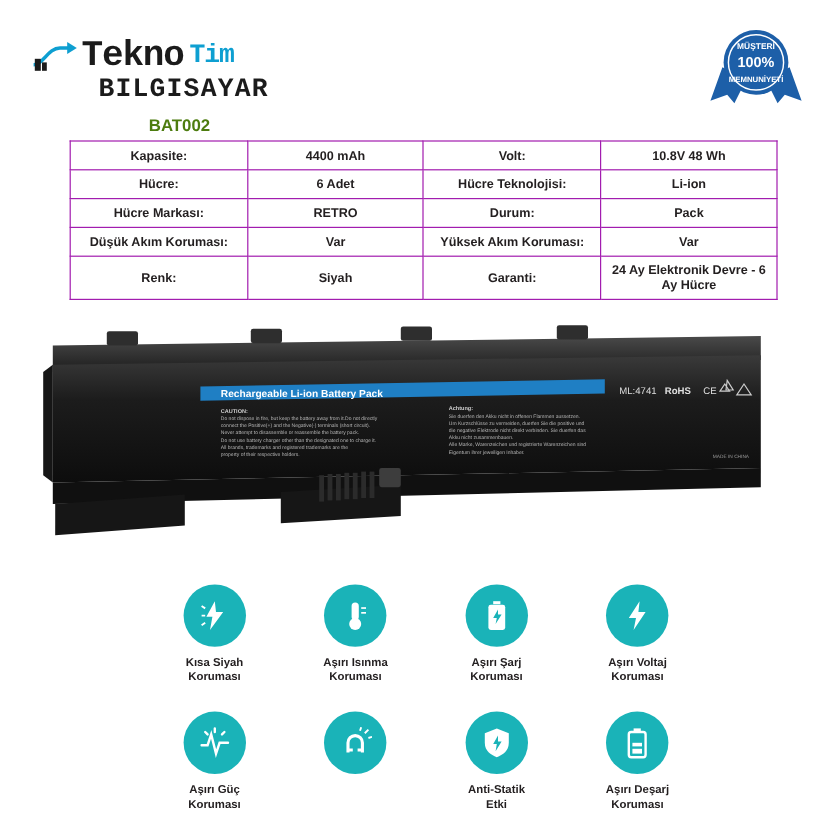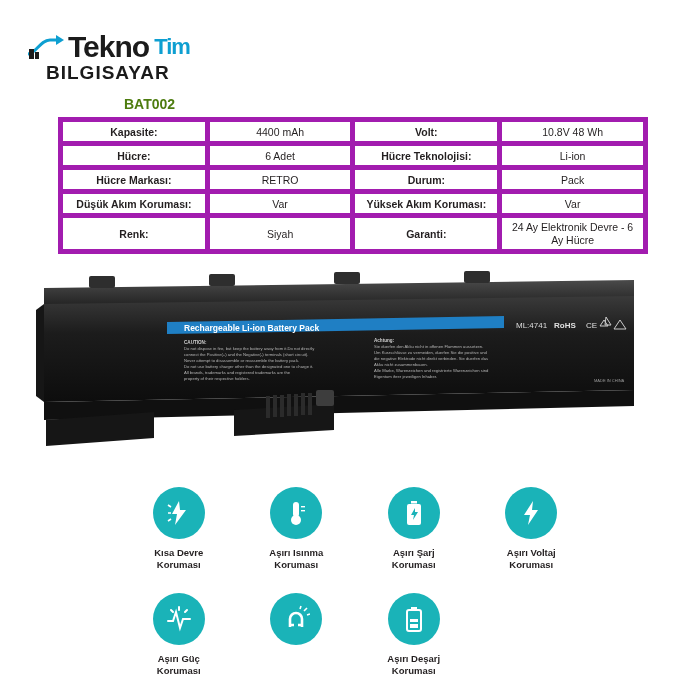--- a/index.html
+++ b/index.html
@@ -7,37 +7,37 @@
     width: 700px; height: 700px;
     background: #ffffff;
     font-family: "Liberation Sans", sans-serif;
     color: #231f20;
     overflow: hidden;
   }
   .page { position: relative; width: 700px; height: 700px; }
 
   
   .header { position: relative; height: 100px; }
-  .logo { position: absolute; left: 26px; top: 34px; }
+  .logo { position: absolute; left: 26px; top: 34px; font-family: Liberation Mono, monospace; }
   .logo-row1 { display: flex; align-items: flex-end; }
   .logo-mark {
     width: 40px; height: 26px; position: relative; margin-right: 2px;
   }
   .logo-mark svg { display: block; }
   .logo-tekno {
     font-size: 30px; font-weight: bold; letter-spacing: -1px;
     color: #1b1b1b; line-height: 26px;
   }
   .logo-tim {
     font-size: 22px; font-weight: bold; letter-spacing: -1px;
     color: #0e9fd1; line-height: 26px; margin-left: 5px;
   }
   .logo-sub {
-    font-size: 19px; font-weight: bold; letter-spacing: 1px;
-    color: #1b1b1b; margin-top: 2px; margin-left: 20px;
+    font-size: 22px; font-weight: bold; letter-spacing: 1px;
+    color: #1b1b1b; margin-top: 2px; margin-left: 56px;
   }
 
   .badge { position: absolute; right: 28px; top: 22px; width: 84px; height: 66px; }
 
   
   .title-row {
     position: absolute; left: 60px; right: 40px; top: 96px;
     display: flex; align-items: baseline;
   }
   .spec-title {
@@ -49,26 +49,26 @@
     margin-left: 64px;
   }
 
   
   .spec-table {
     position: absolute; left: 58px; top: 117px;
     width: 590px; border-collapse: collapse;
     font-size: 10.5px; color: #231f20;
   }
   .spec-table td {
-    border: 5px solid #a21caf;
+    border: 1px solid #a21caf;
     height: 24px; padding: 2px 6px; text-align: center;
     vertical-align: middle;
   }
   .spec-table td.label { width: 148px; font-weight: bold; }
-  .spec-table td.value { width: 147px; }
+  .spec-table td.value { width: 147px; font-weight: bold; }
   .spec-table tr.tall td { height: 36px; }
   .val-multi { line-height: 13px; }
 
   
   .battery-wrap { position: absolute; left: 34px; top: 270px; width: 630px; height: 180px; }
   .battery-wrap svg { display: block; }
 
   
   .features {
     position: absolute; left: 120px; top: 487px; width: 470px;
@@ -101,20 +101,31 @@
             <rect x="3" y="15" width="5" height="10" fill="#1b1b1b"></rect>
             <rect x="9" y="18" width="4" height="7" fill="#1b1b1b"></rect>
           </svg>
         </span>
         <span class="logo-tekno">Tekno</span>
         <span class="logo-tim">Tim</span>
       </div>
       <div class="logo-sub">BILGISAYAR</div>
     </div>
 
+    <div class="badge">
+      <svg width="84" height="66" viewBox="0 0 84 66">
+        <path d="M14 34 L4 62 L18 57 L24 64 L34 44 Z" fill="#1d5fa8"></path>
+        <path d="M70 34 L80 62 L66 57 L60 64 L50 44 Z" fill="#1d5fa8"></path>
+        <circle cx="42" cy="30" r="27" fill="#1d5fa8"></circle>
+        <circle cx="42" cy="30" r="23" fill="none" stroke="#ffffff" stroke-width="1.2"></circle>
+        <text x="42" y="19" text-anchor="middle" font-family="Liberation Sans, sans-serif" font-size="7" font-weight="bold" fill="#ffffff">MÜŞTERİ</text>
+        <text x="42" y="34" text-anchor="middle" font-family="Liberation Sans, sans-serif" font-size="12" font-weight="bold" fill="#ffffff">100%</text>
+        <text x="42" y="46" text-anchor="middle" font-family="Liberation Sans, sans-serif" font-size="6.5" font-weight="bold" fill="#ffffff">MEMNUNİYETİ</text>
+      </svg>
+    </div>
   </div>
 
   <div class="title-row">
     <div class="model-code">BAT002</div>
   </div>
 
   <table class="spec-table">
     <tbody>
       <tr>
         <td class="label">Kapasite:</td>
@@ -226,21 +237,21 @@
 
   <div class="features">
 
     <div class="feature">
       <div class="circle">
         <svg width="28" height="28" viewBox="0 0 28 28" fill="#ffffff">
           <path d="M14 2 L7 15 h5 l-2 11 L21 11 h-6 z"></path>
           <path d="M3 6 l3 2 M3 14 l3 0 M3 22 l3 -2" stroke="#ffffff" stroke-width="1.6" fill="none"></path>
         </svg>
       </div>
-      <div class="feat-label">Kısa Devre
+      <div class="feat-label">Kısa Siyah
 Koruması</div>
     </div>
 
     <div class="feature">
       <div class="circle">
         <svg width="28" height="28" viewBox="0 0 28 28">
           <rect x="11" y="3" width="6" height="15" rx="3" fill="#ffffff"></rect>
           <circle cx="14" cy="21" r="5" fill="#ffffff"></circle>
           <rect x="19" y="7" width="4" height="1.4" fill="#ffffff"></rect>
           <rect x="19" y="11" width="4" height="1.4" fill="#ffffff"></rect>
@@ -286,20 +297,30 @@
     <div class="feature">
       <div class="circle">
         <svg width="28" height="28" viewBox="0 0 28 28" fill="none" stroke="#ffffff" stroke-width="2.6">
           <path d="M8 22 V14 a6 6 0 0 1 12 0 v8"></path>
           <path d="M8 20 h4 M16 20 h4"></path>
           <path d="M22 6 l3 -3 M18 4 l1 -3 M25 10 l3 -1" stroke-width="1.6"></path>
         </svg>
       </div>
     </div>
 
+    <div class="feature">
+      <div class="circle">
+        <svg width="28" height="28" viewBox="0 0 28 28">
+          <path d="M14 2 L24 6 v8 c0 7 -5 10 -10 12 C9 24 4 21 4 14 V6 z" fill="#ffffff"></path>
+          <path d="M15 8 l-4 7 h3 l-1 6 l5 -8 h-3 z" fill="#1ab3b8"></path>
+        </svg>
+      </div>
+      <div class="feat-label">Anti-Statik
+Etki</div>
+    </div>
 
     <div class="feature">
       <div class="circle">
         <svg width="28" height="28" viewBox="0 0 28 28">
           <rect x="11" y="2" width="6" height="2.5" fill="#ffffff"></rect>
           <rect x="7" y="5" width="14" height="21" rx="2" fill="none" stroke="#ffffff" stroke-width="2"></rect>
           <rect x="10" y="19" width="8" height="4" fill="#ffffff"></rect>
           <rect x="10" y="14" width="8" height="3" fill="#ffffff"></rect>
         </svg>
       </div>

